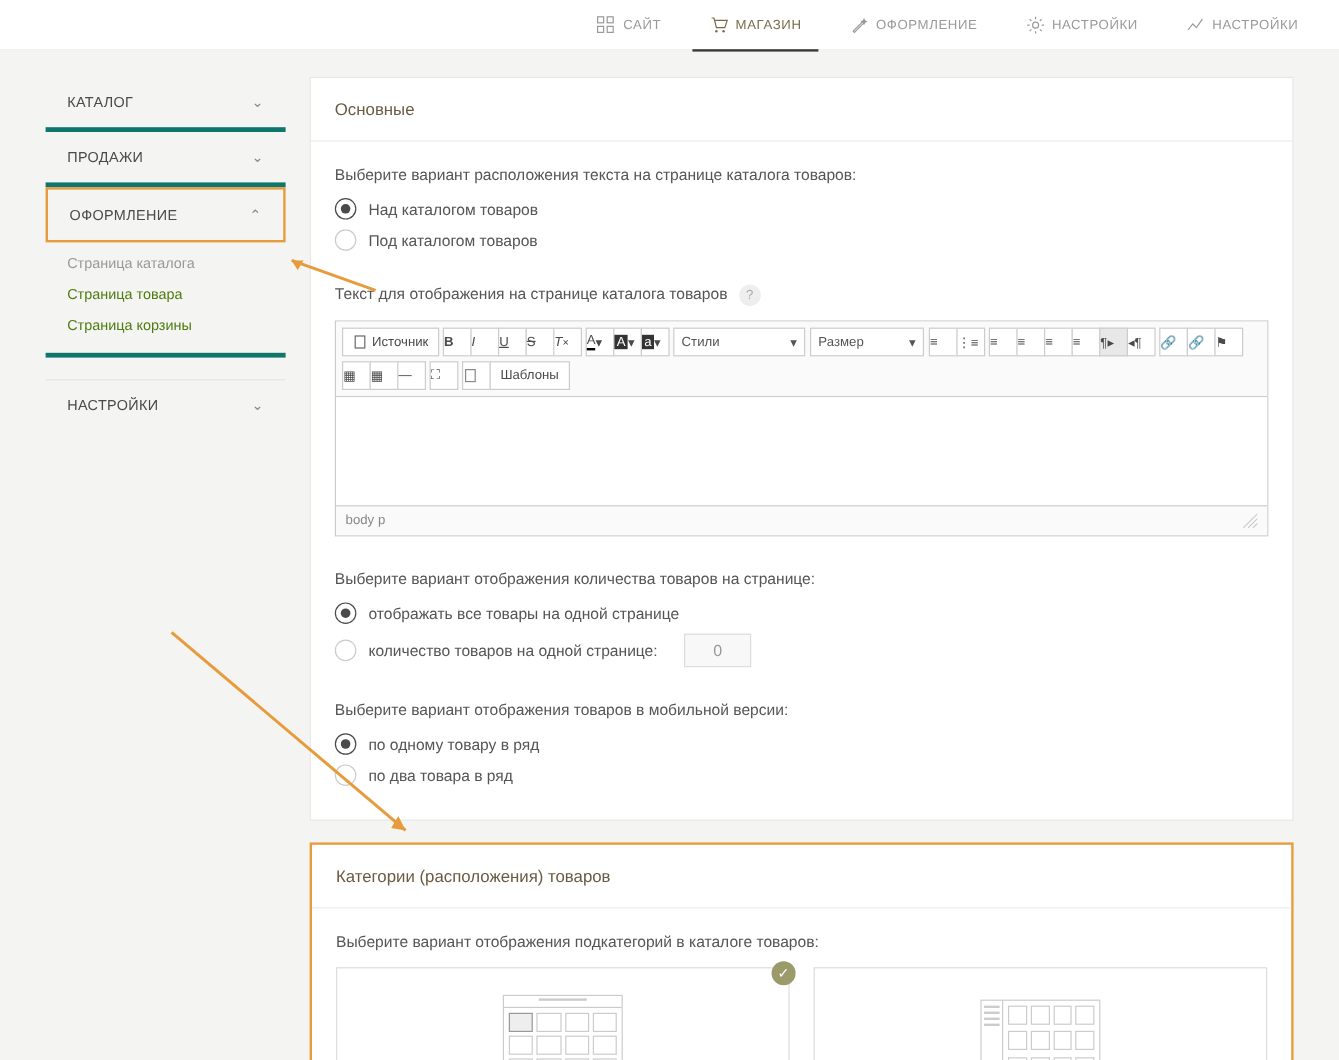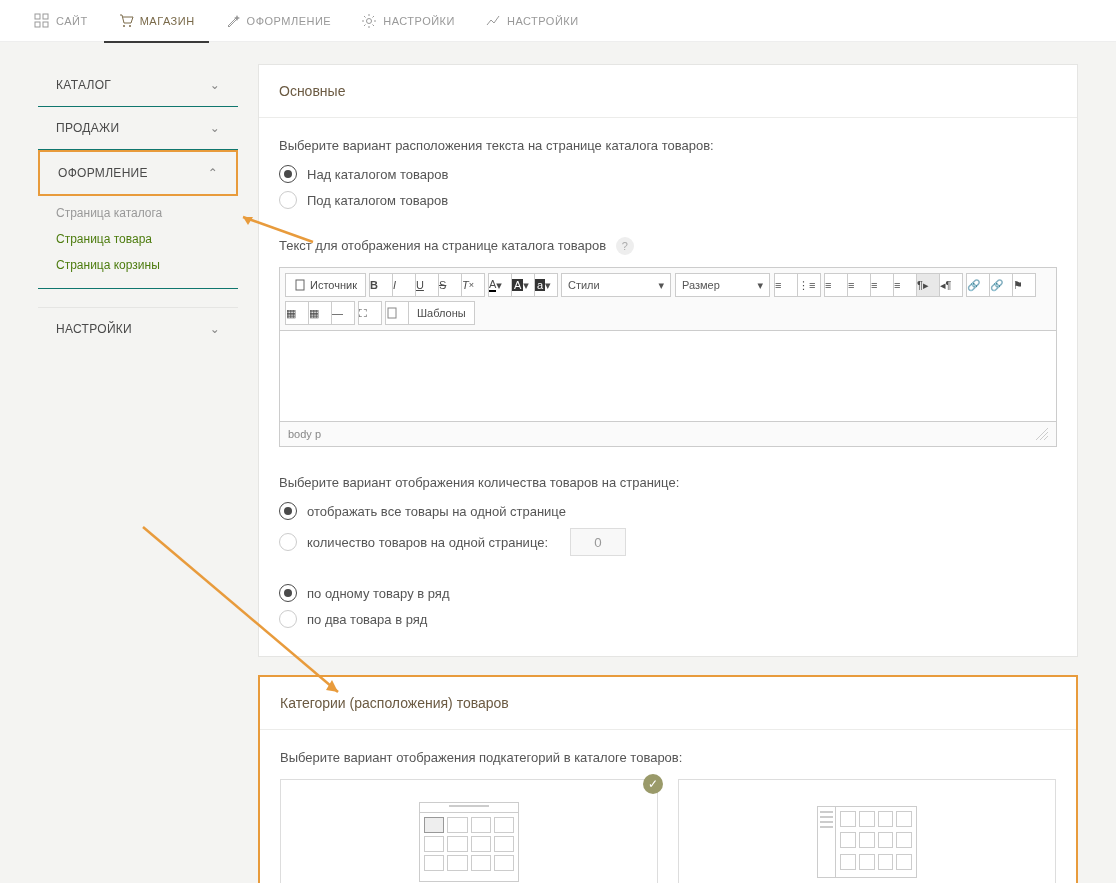--- a/index.html
+++ b/index.html
@@ -1,24 +1,24 @@
 <!DOCTYPE html>
 <html><head>
 <meta charset="utf-8">
 <style>
 *{box-sizing:border-box;margin:0;padding:0;}
 body{font-family:Arial,Helvetica,sans-serif;background:#f4f4f2;color:#4a4a4a;font-size:13px;}
-.topnav{background:#fff;height:42px;display:flex;align-items:center;padding:0 20px;gap:2px;border-bottom:1px solid #eee;}
+.topnav{background:#fff;height:42px;display:flex;align-items:center;padding:0 20px;gap:12px;border-bottom:1px solid #eee;justify-content:flex-end;}
 .topnav-item{display:flex;align-items:center;gap:6px;padding:0 14px;height:42px;color:#999;font-size:11px;letter-spacing:0.5px;cursor:pointer;position:relative;}
 .topnav-item.active{color:#7a6a4a;}
 .topnav-item.active::after{content:"";position:absolute;bottom:-1px;left:0;right:0;height:2px;background:#3a3a3a;}
 .topnav-item svg{width:16px;height:16px;}
 .container{display:flex;max-width:1040px;margin:0 auto;padding-top:22px;}
 .sidebar{width:200px;flex-shrink:0;}
-.side-group{border-bottom:1px solid #0f766e;}
+.side-group{border-bottom:4px solid #0f766e;}
 .side-head{display:flex;justify-content:space-between;align-items:center;padding:14px 18px;color:#4a4a4a;font-size:12px;letter-spacing:0.3px;cursor:pointer;}
 .side-head.highlighted{border:2px solid #e89b3c;}
 .side-sub{padding:4px 18px 10px;}
 .side-sub-item{padding:6px 0;color:#4d7c0f;font-size:12px;cursor:pointer;}
 .side-sub-item.active{color:#999;}
 .main{flex:1;margin-left:20px;}
 .panel{background:#fff;border:1px solid #e5e5e3;margin-bottom:0;}
 .panel.highlighted{border:2px solid #e89b3c;}
 .panel-head{padding:18px 20px;border-bottom:1px solid #ececea;color:#6b5a42;font-size:14px;}
 .panel-body{padding:20px;}
@@ -255,20 +255,21 @@
             <span class="radio-label">отображать все товары на одной странице</span>
           </div>
           <div class="radio-row">
             <div class="radio-outer"></div>
             <span class="radio-label">количество товаров на одной странице:</span>
             <input class="num-input" value="0" style="">
           </div>
         </div>
 
         <div class="section" style="margin-bottom:0;">
+          <div class="field-label">Выберите вариант отображения товаров в мобильной версии:</div>
           <div class="radio-row">
             <div class="radio-outer checked">
                 <div class="radio-inner"></div>
               </div>
             <span class="radio-label">по одному товару в ряд</span>
           </div>
           <div class="radio-row">
             <div class="radio-outer"></div>
             <span class="radio-label">по два товара в ряд</span>
           </div>

